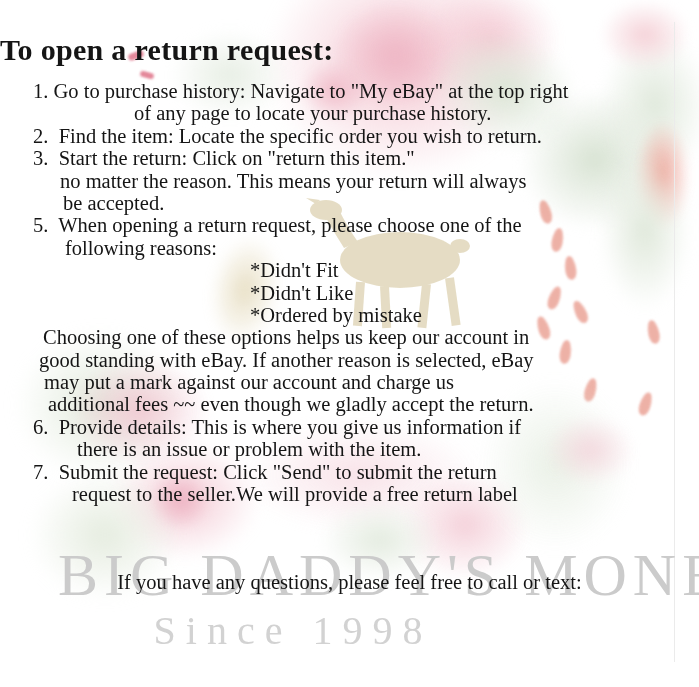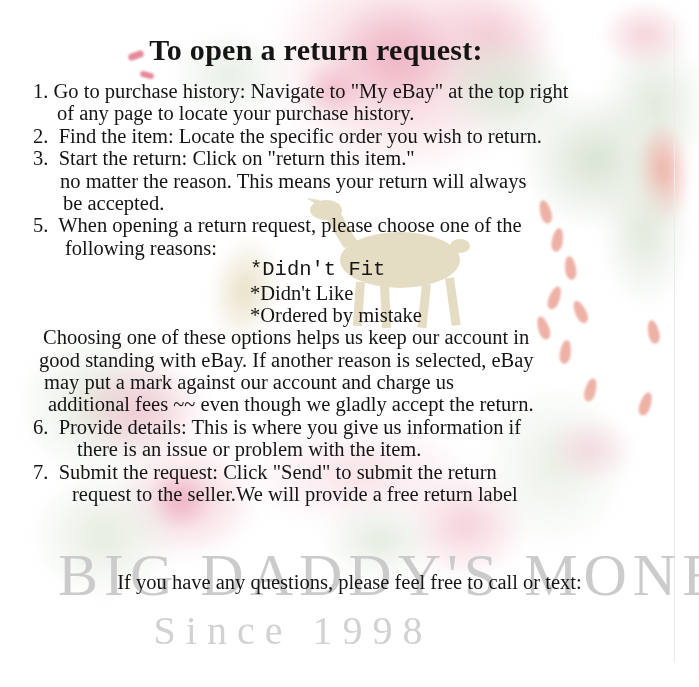--- a/index.html
+++ b/index.html
@@ -23,21 +23,21 @@
     position:absolute;left:58px;top:541px;z-index:2;
     font-size:60px;letter-spacing:6px;color:#cbcbcb;white-space:nowrap;
   }
   .wm-since{
     position:absolute;left:0;top:607px;width:586px;text-align:center;z-index:2;
     font-size:40px;letter-spacing:10px;color:#d2d2d2;white-space:nowrap;
   }
   
   .title{
     position:absolute;top:33px;left:0;width:632px;margin:0;z-index:3;
-    text-align:center;font-size:30px;font-weight:bold;letter-spacing:.3px;
+    font-size:30px;font-weight:bold;letter-spacing:.3px;
   }
   .lines{position:absolute;left:33px;top:80px;z-index:3;font-size:20.5px;}
   .ln{white-space:pre;line-height:22.4px;height:22.4px;}
   .footer{
     position:absolute;left:0;top:571px;width:699px;z-index:3;
     text-align:center;font-size:20.5px;line-height:23px;
   }
   .phone{letter-spacing:1.5px;}
 </style>
 </head>
@@ -102,28 +102,28 @@
 
   <div class="edge-line"></div>
 
   <div class="wm-brand">BIG DADDY'S MONEY</div>
   <div class="wm-since">Since 1998</div>
 
   <h1 class="title">To open a return request:</h1>
 
   <div class="lines">
     <div class="ln" style="padding-left:0;">1. Go to purchase history: Navigate to "My eBay" at the top right</div>
-    <div class="ln" style="padding-left:24px;">of any page to locate your purchase history.</div>
+    <div class="ln" style="padding-left:24px;text-align:center;">of any page to locate your purchase history.</div>
     <div class="ln" style="padding-left:0;">2.  Find the item: Locate the specific order you wish to return.</div>
     <div class="ln" style="padding-left:0;">3.  Start the return: Click on "return this item."</div>
     <div class="ln" style="padding-left:27px;">no matter the reason. This means your return will always</div>
     <div class="ln" style="padding-left:30px;">be accepted.</div>
     <div class="ln" style="padding-left:0;">5.  When opening a return request, please choose one of the</div>
     <div class="ln" style="padding-left:32px;">following reasons:</div>
-    <div class="ln" style="padding-left:217px;font-family:Liberation Mono, monospace;">*Didn't Fit</div>
+    <div class="ln" style="padding-left:217px;">*Didn't Fit</div>
     <div class="ln" style="padding-left:217px;">*Didn't Like</div>
     <div class="ln" style="padding-left:217px;">*Ordered by mistake</div>
     <div class="ln" style="padding-left:10px;">Choosing one of these options helps us keep our account in</div>
     <div class="ln" style="padding-left:6px;">good standing with eBay. If another reason is selected, eBay</div>
     <div class="ln" style="padding-left:11px;">may put a mark against our account and charge us</div>
     <div class="ln" style="padding-left:15px;">additional fees ~~ even though we gladly accept the return.</div>
     <div class="ln" style="padding-left:0;">6.  Provide details: This is where you give us information if</div>
     <div class="ln" style="padding-left:44px;">there is an issue or problem with the item.</div>
     <div class="ln" style="padding-left:0;">7.  Submit the request: Click "Send" to submit the return</div>
     <div class="ln" style="padding-left:39px;">request to the seller.We will provide a free return label</div>

